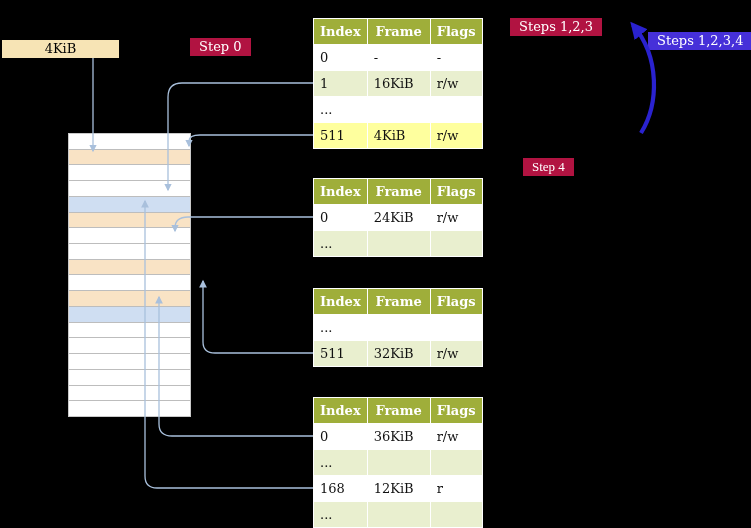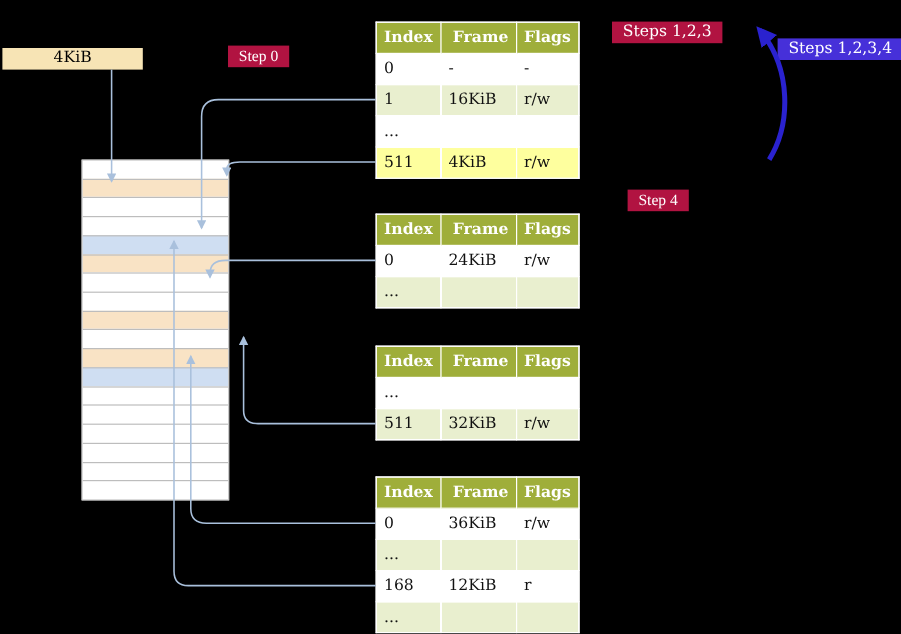--- a/index.html
+++ b/index.html
@@ -15,21 +15,21 @@
   
   .badge{position:absolute;color:#fff;font-size:13px;line-height:18px;padding:0 9px;height:18px;white-space:nowrap;}
   .badge.crimson{background:#b11341;}
   .badge.blue{background:#4630d9;}
   
   table.ptable{
     position:absolute;border-collapse:collapse;font-size:13px;color:#111;
     background:#fff;table-layout:fixed;
   }
   table.ptable th{
-    background:#9fae3a;color:#fff;font-weight:bold;text-align:right;
+    background:#9fae3a;color:#fff;font-weight:bold;text-align:center;
     padding:4px 6px;border:1px solid #fff;line-height:17px;
   }
   table.ptable td{
     padding:4px 6px;border:1px solid #fff;line-height:17px;height:17px;
     overflow:hidden;white-space:nowrap;
   }
   tr.bg-white td{background:#ffffff;}
   tr.bg-green td{background:#e9efcf;}
   tr.bg-yellow td{background:#feff9e;}
   
@@ -44,21 +44,21 @@
   .mem-blue{background:#cfdef2;}
   svg.overlay{position:absolute;left:0;top:0;pointer-events:none;}
 </style>
 </head>
 <body>
 
 <div id="canvas">
 
   <div class="frame-box">4KiB</div>
 
-  <div class="badge crimson" style="left:190px;top:38px;font-family:Liberation Serif, serif;">Step 0</div>
+  <div class="badge crimson" style="left:190px;top:38px;">Step 0</div>
   <div class="badge crimson" style="left:510px;top:18px;">Steps 1,2,3</div>
   <div class="badge blue" style="left:648px;top:32px;">Steps 1,2,3,4</div>
   <div class="badge crimson" style="left:523px;top:158px;font-family:Liberation Serif, serif;">Step 4</div>
 
   <div class="memcol">
       <div class="mem-row mem-white"></div>
       <div class="mem-row mem-wheat"></div>
       <div class="mem-row mem-white"></div>
       <div class="mem-row mem-white"></div>
       <div class="mem-row mem-blue"></div>

